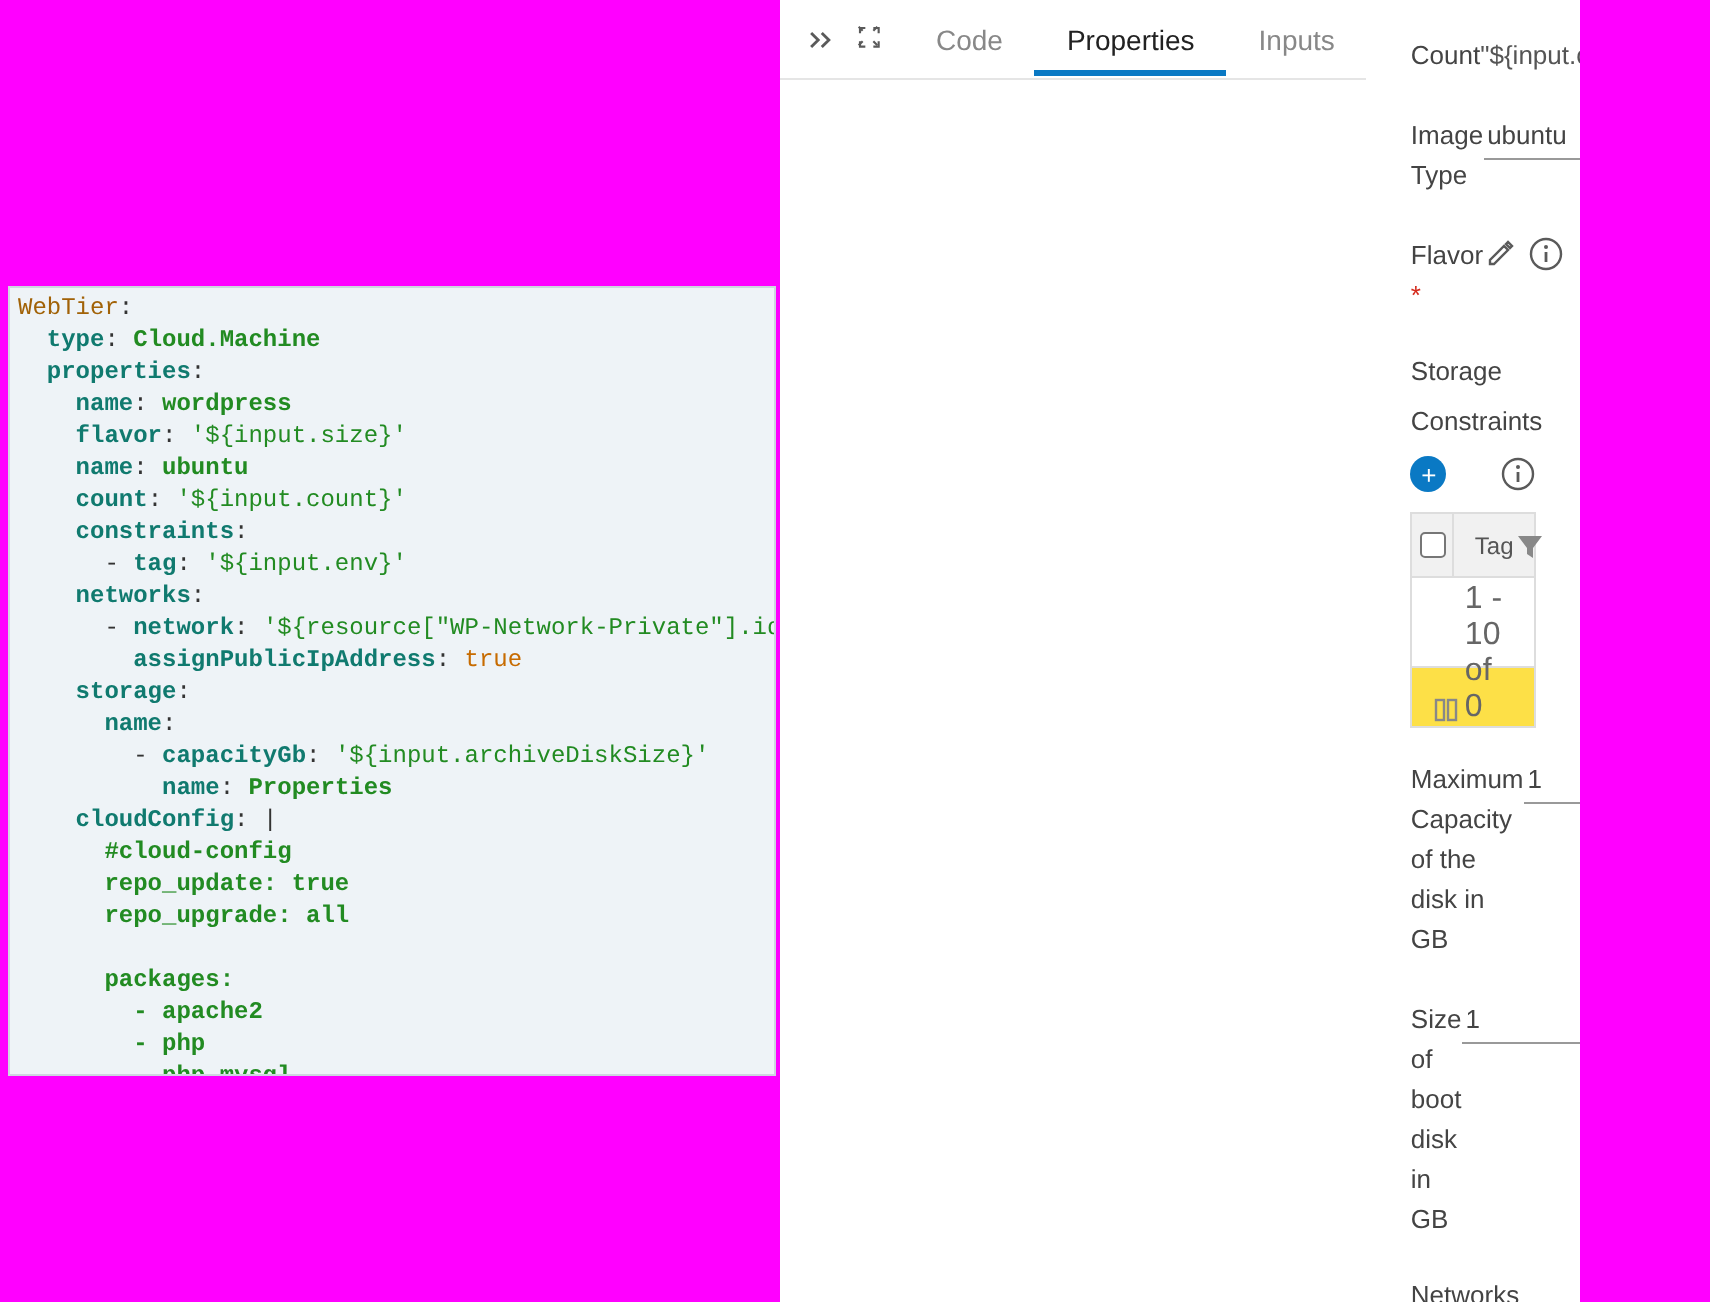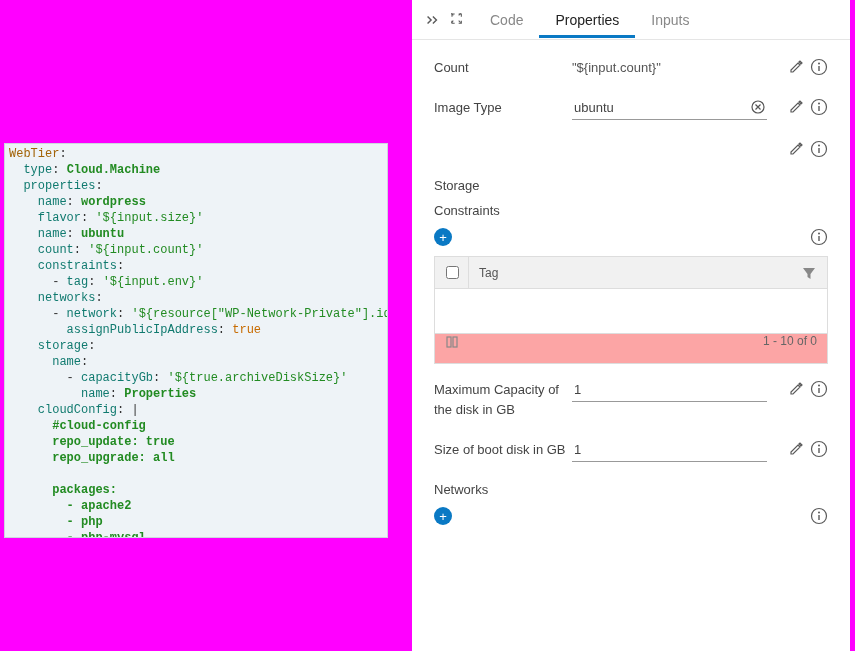--- a/index.html
+++ b/index.html
@@ -8,26 +8,25 @@
     width: 855px;
     height: 651px;
     font-family: -apple-system, "Segoe UI", Arial, sans-serif;
     background: #ff00ff;
     overflow: hidden;
   }
   .right-panel {
     position: absolute;
     left: 390px;
     top: 0;
-    width: 438px;
+    width: 400px;
     height: 651px;
     background: #fff;
     display: flex;
-    flex-direction: column;
-    margin-left: 22px;
+    flex-direction: row;
   }
   .tabs {
     display: flex;
     align-items: center;
     border-bottom: 1px solid #e5e5e5;
     height: 40px;
     padding-left: 10px;
   }
   .tab-icon {
     width: 20px;
@@ -123,41 +122,41 @@
   .tag-head {
     display: flex;
     align-items: center;
     background: #f1f1f1;
     border-bottom: 1px solid #ddd;
     height: 32px;
   }
   .tag-head .cb { width: 34px; display:flex; justify-content:center; border-right:1px solid #ddd; height:100%; align-items:center;}
   .tag-head .col { padding-left: 10px; flex:1; font-size:12px; color:#555; display:flex; align-items:center; justify-content:space-between; padding-right:10px;}
   .tag-body { height: 44px; background:#fff; }
-  .tag-foot { display:flex; align-items:flex-start; justify-content:space-between; background:#fca5a5; height:30px; padding:0 10px; border-top:1px solid #ddd; font-size:12px; color:#666;}
+  .tag-foot { display:flex; align-items:flex-end; justify-content:space-between; background:#fde047; height:30px; padding:0 10px; border-top:1px solid #ddd; font-size:16px; color:#666;}
 
   
   .code-pane {
     position: absolute;
     left: 4px;
     top: 143px;
     width: 384px;
     height: 395px;
     background: #eef3f7;
     border: 1px solid #cdd7df;
     font-family: Consolas, "Courier New", monospace;
     font-size: 12px;
     line-height: 16px;
     white-space: pre;
     overflow: hidden;
     padding: 2px 4px;
     color: #333;
   }
   .k-blue  { color: #a16207; }
-  .k-teal  { color: #107a6f; }
+  .k-teal  { color: #107a6f; font-weight: bold; }
   .k-green { color: #228b22; font-weight: bold; }
   .k-str   { color: #228b22; }
   .k-num   { color: #c76b00; }
 </style>
 </head>
 <body>
 
 <svg width="0" height="0" style="position:absolute">
   <defs>
     <g id="ic-edit">
@@ -242,20 +241,21 @@
           </span>
         <span class="icon-btn">
             <svg class="info-svg" viewBox="0 0 18 18">
               <use href="#ic-info"></use>
             </svg>
           </span>
       </div>
     </div>
 
     <div class="row">
+      <div class="label"><span>Flavor</span> <span class="req">*</span></div>
       <div class="actions">
         <span class="icon-btn">
             <svg class="icon-svg" viewBox="0 0 16 16">
               <use href="#ic-edit"></use>
             </svg>
           </span>
         <span class="icon-btn">
             <svg class="info-svg" viewBox="0 0 18 18">
               <use href="#ic-info"></use>
             </svg>
@@ -360,21 +360,21 @@
 <span class="k-teal">    flavor</span><span>: </span><span class="k-str">'${input.size}'</span>
 <span class="k-teal">    name</span><span>: </span><span class="k-green">ubuntu</span>
 <span class="k-teal">    count</span><span>: </span><span class="k-str">'${input.count}'</span>
 <span class="k-teal">    constraints</span><span>:</span>
 <span>      - </span><span class="k-teal">tag</span><span>: </span><span class="k-str">'${input.env}'</span>
 <span class="k-teal">    networks</span><span>:</span>
 <span>      - </span><span class="k-teal">network</span><span>: </span><span class="k-str">'${resource["WP-Network-Private"].id}'</span>
 <span class="k-teal">        assignPublicIpAddress</span><span>: </span><span class="k-num">true</span>
 <span class="k-teal">    storage</span><span>:</span>
 <span class="k-teal">      name</span><span>:</span>
-<span>        - </span><span class="k-teal">capacityGb</span><span>: </span><span class="k-str">'${true.archiveDiskSize}'</span>
+<span>        - </span><span class="k-teal">capacityGb</span><span>: </span><span class="k-str">'${input.archiveDiskSize}'</span>
 <span class="k-teal">          name</span><span>: </span><span class="k-green">Properties</span>
 <span class="k-teal">    cloudConfig</span><span>: </span><span>|</span>
 <span class="k-green">      #cloud-config</span>
 <span class="k-green">      repo_update: </span><span class="k-green">true</span>
 <span class="k-green">      repo_upgrade: </span><span class="k-green">all</span>
 <span></span>
 <span class="k-green">      packages:</span>
 <span class="k-green">        - apache2</span>
 <span class="k-green">        - php</span>
 <span class="k-green">        - php-mysql</span>

